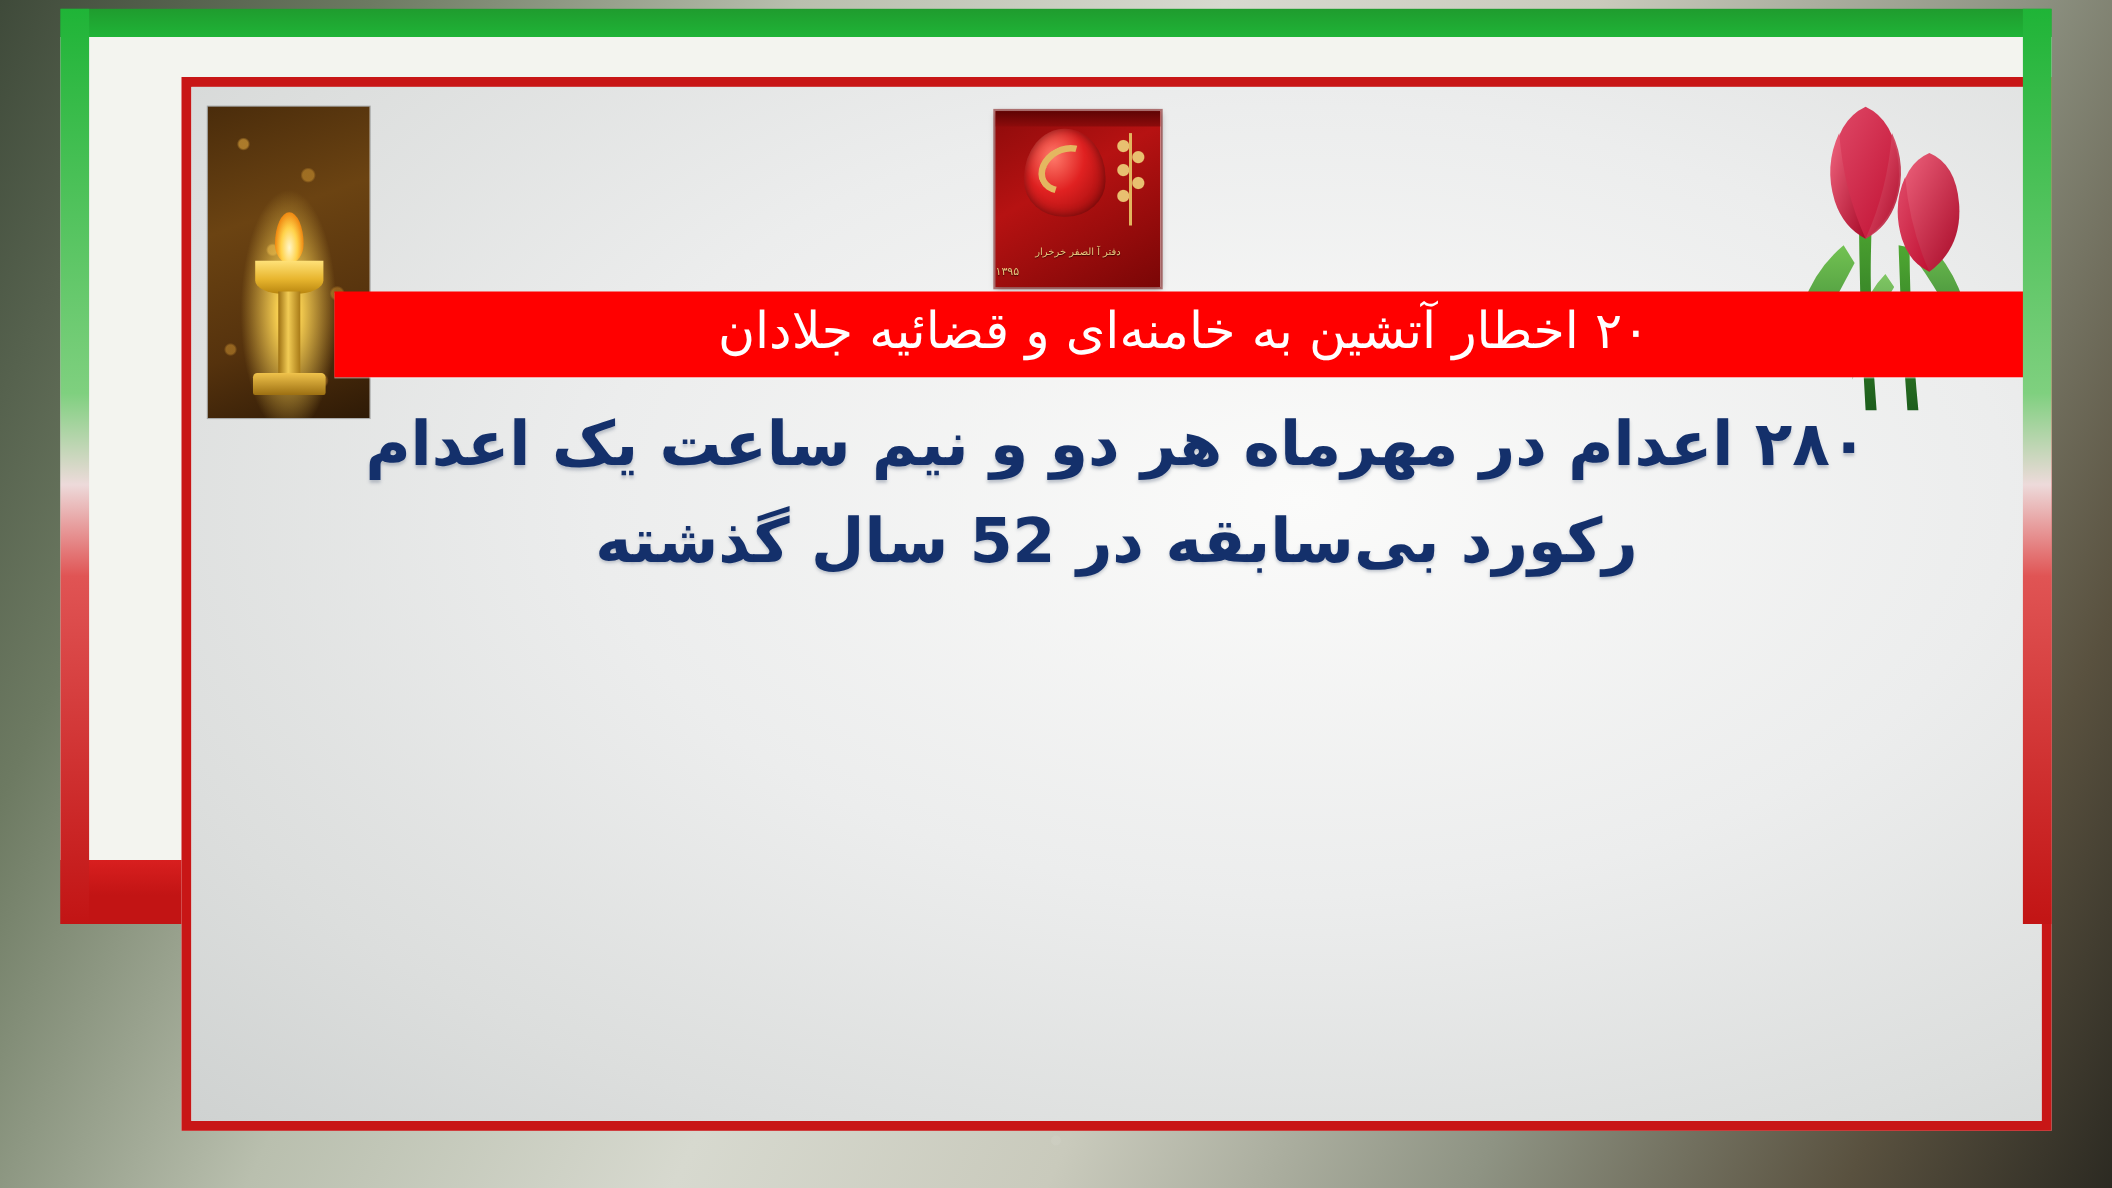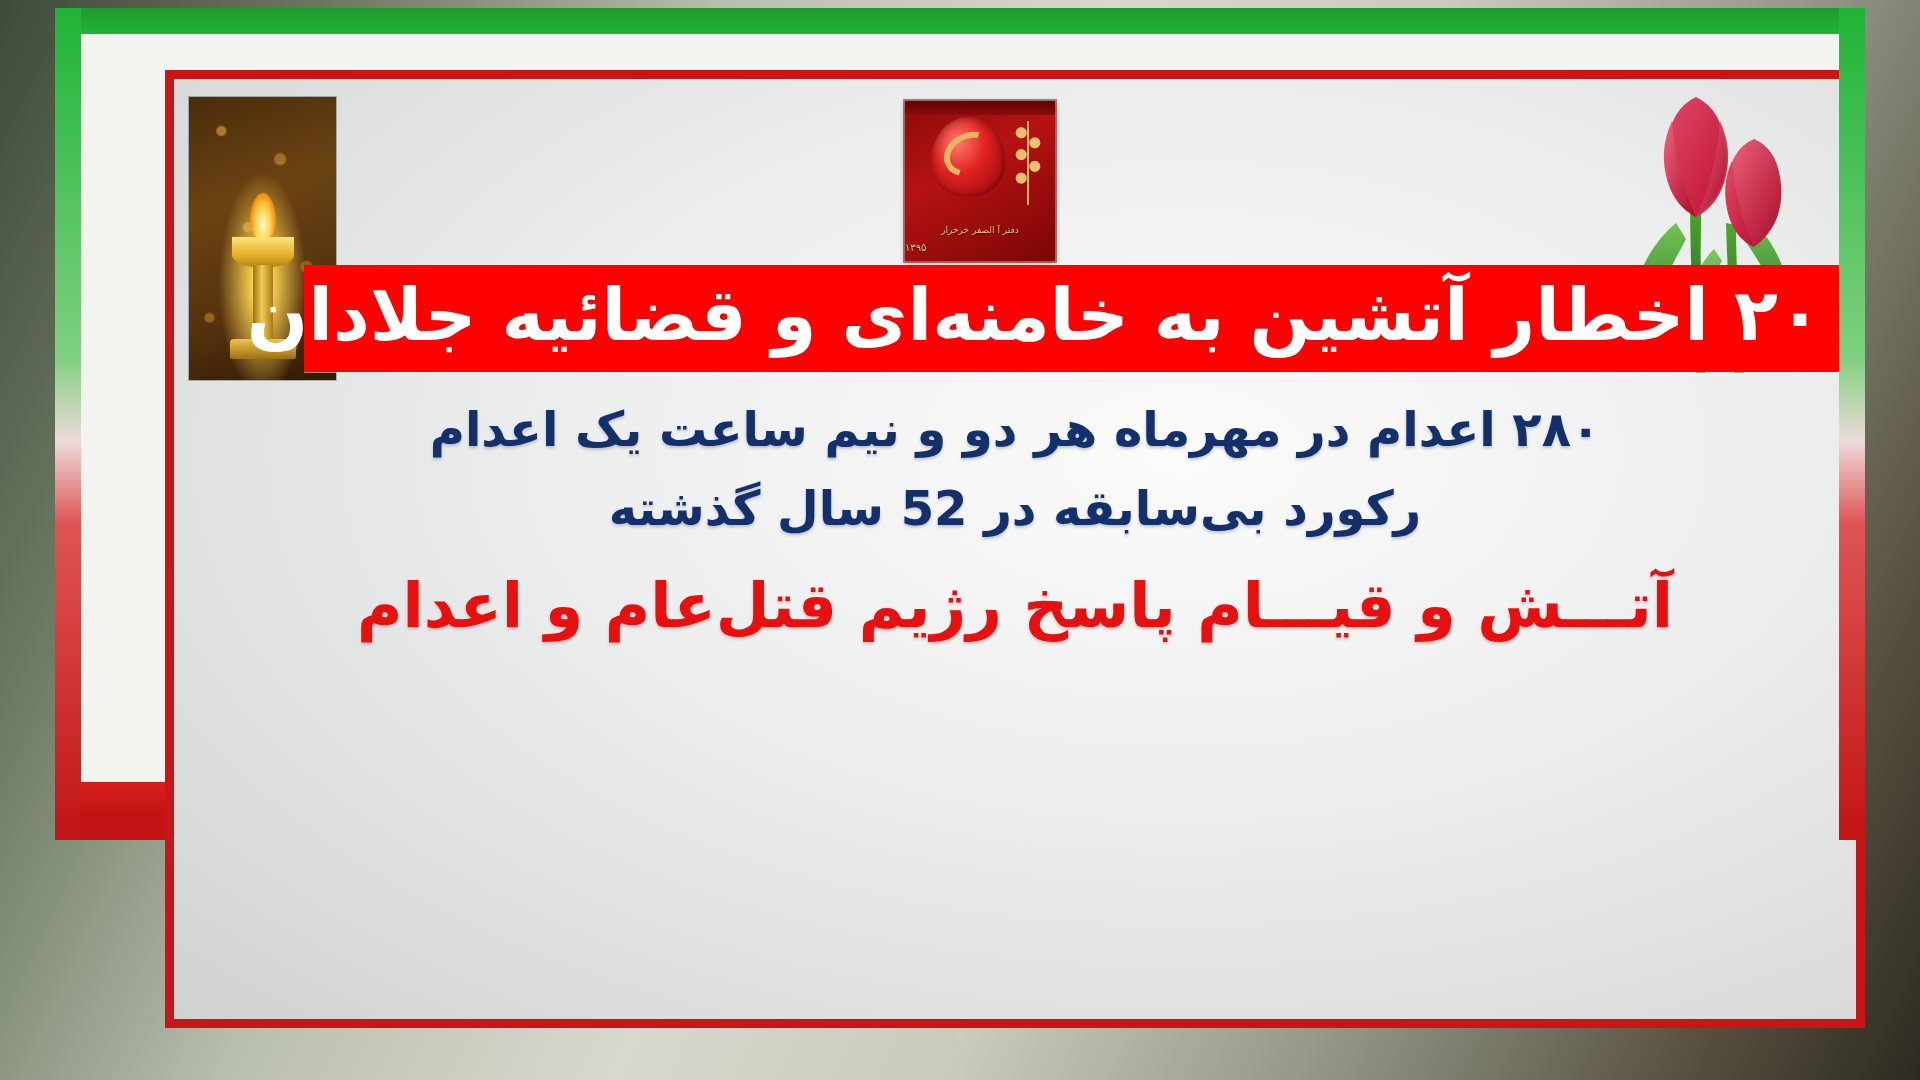--- a/index.html
+++ b/index.html
@@ -152,27 +152,27 @@
   
   .stack{
     position:absolute;left:0;right:0;top:186px;
     direction:rtl;text-align:center;
   }
   .redbar{
     margin:0 8px 0 130px;
     background:#ff0000;
     padding:10px 26px 16px 26px;
     color:#ffffff;
-    font-size:72px;font-weight:bold;line-height:1.12;
+    font-size:46px;font-weight:normal;line-height:1.12;
     white-space:nowrap;
     box-shadow:0 1px 0 rgba(255,255,255,.5);
   }
   .navyline{
     color:#14306b;
-    font-size:48px;font-weight:bold;line-height:1.15;
+    font-size:56px;font-weight:bold;line-height:1.15;
     margin-top:30px;white-space:nowrap;
     text-shadow:0 2px 3px rgba(120,130,150,.45);
   }
   .navyline.l3{margin-top:24px;}
   .redline{
     color:#e80f0f;
     font-size:62px;font-weight:bold;line-height:1.15;
     margin-top:34px;white-space:nowrap;
     text-shadow:0 2px 3px rgba(170,120,120,.40);
   }
@@ -243,21 +243,20 @@
         </div>
 
         <div class="stack">
 
           <div class="redbar">۲۰ اخطار آتشین به خامنه‌ای و قضائیه جلادان</div>
 
           <div class="navyline">۲۸۰ اعدام در مهرماه هر دو و نیم ساعت یک اعدام</div>
 
           <div class="navyline l3">رکورد بی‌سابقه در 52 سال گذشته</div>
 
-          <div class="redline">آتـــش و قیـــام پاسخ رژیم قتل‌عام و اعدام</div>
 
         </div>
 
       </div>
     </div>
 
   </div>
 </div>
 
 </body></html>

